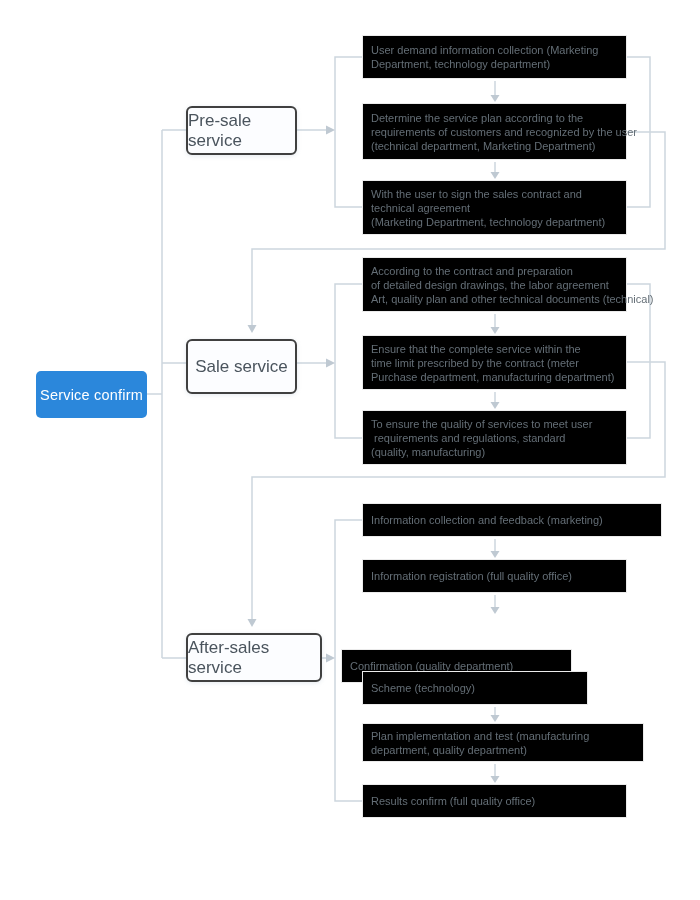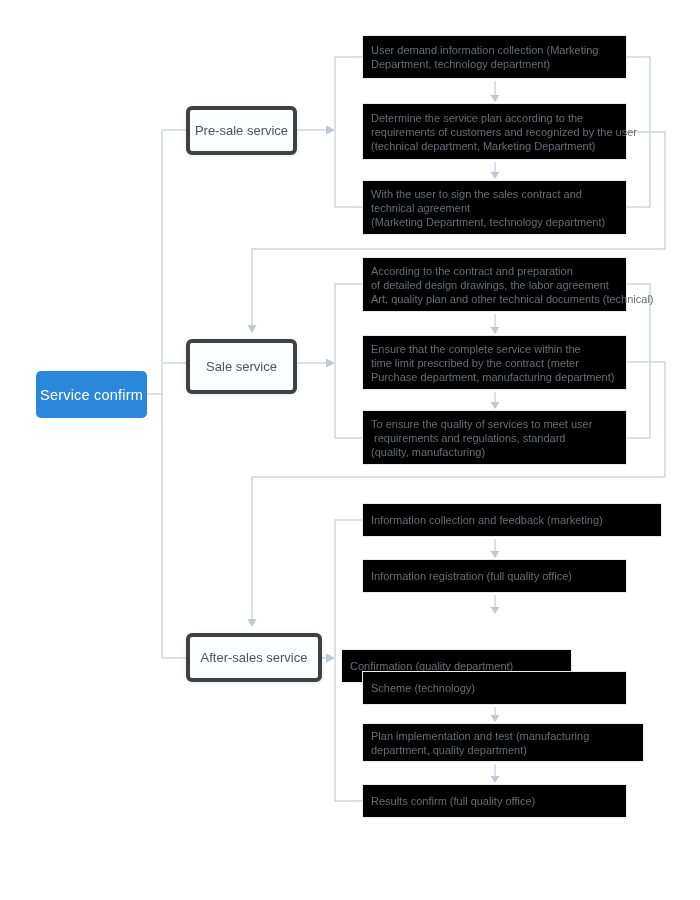--- a/index.html
+++ b/index.html
@@ -19,26 +19,26 @@
     background: #2b87db;
     border-radius: 5px;
     justify-content: center;
     color: #ffffff;
     font-size: 14.5px;
     letter-spacing: 0.2px;
   }
 
   .stage {
     background: #fcfdff;
-    border: 4px solid #404040;
+    border: 2px solid #404040;
     border-radius: 6px;
     box-shadow: 0 1px 4px rgba(150,170,190,0.25);
     justify-content: center;
     color: #4a545d;
-    font-size: 13px;
+    font-size: 17px;
   }
 
   .step {
     background: #000000;
     border: 1px solid #ebebeb;
     color: #646e76;
     font-size: 11px;
     line-height: 14px;
     padding-left: 8px;
   }
@@ -150,21 +150,21 @@
 
   <div class="node step" style="left:362px; top:559px; width:265px; height:34px;">
     <span class="step-text">Information registration (full quality office)</span>
   </div>
   <div class="node step" style="left:362px; top:503px; width:300px; height:34px;">
     <span class="step-text">Information collection and feedback (marketing)</span>
   </div>
   <div class="node step" style="left:341px; top:615px; width:231px; height:34px;margin-top:34px;">
     <span class="step-text">Confirmation (quality department)</span>
   </div>
-  <div class="node step" style="left:362px; top:671px; width:265px; height:34px;text-align:center;">
+  <div class="node step" style="left:362px; top:671px; width:226px; height:34px;text-align:center;">
     <span class="step-text">Scheme (technology)</span>
   </div>
   <div class="node step" style="left:362px; top:723px; width:282px; height:39px;">
     <span class="step-text">Plan implementation and test (manufacturing
 department, quality department)</span>
   </div>
   <div class="node step" style="left:362px; top:784px; width:265px; height:34px;">
     <span class="step-text">Results confirm (full quality office)</span>
   </div>
 

